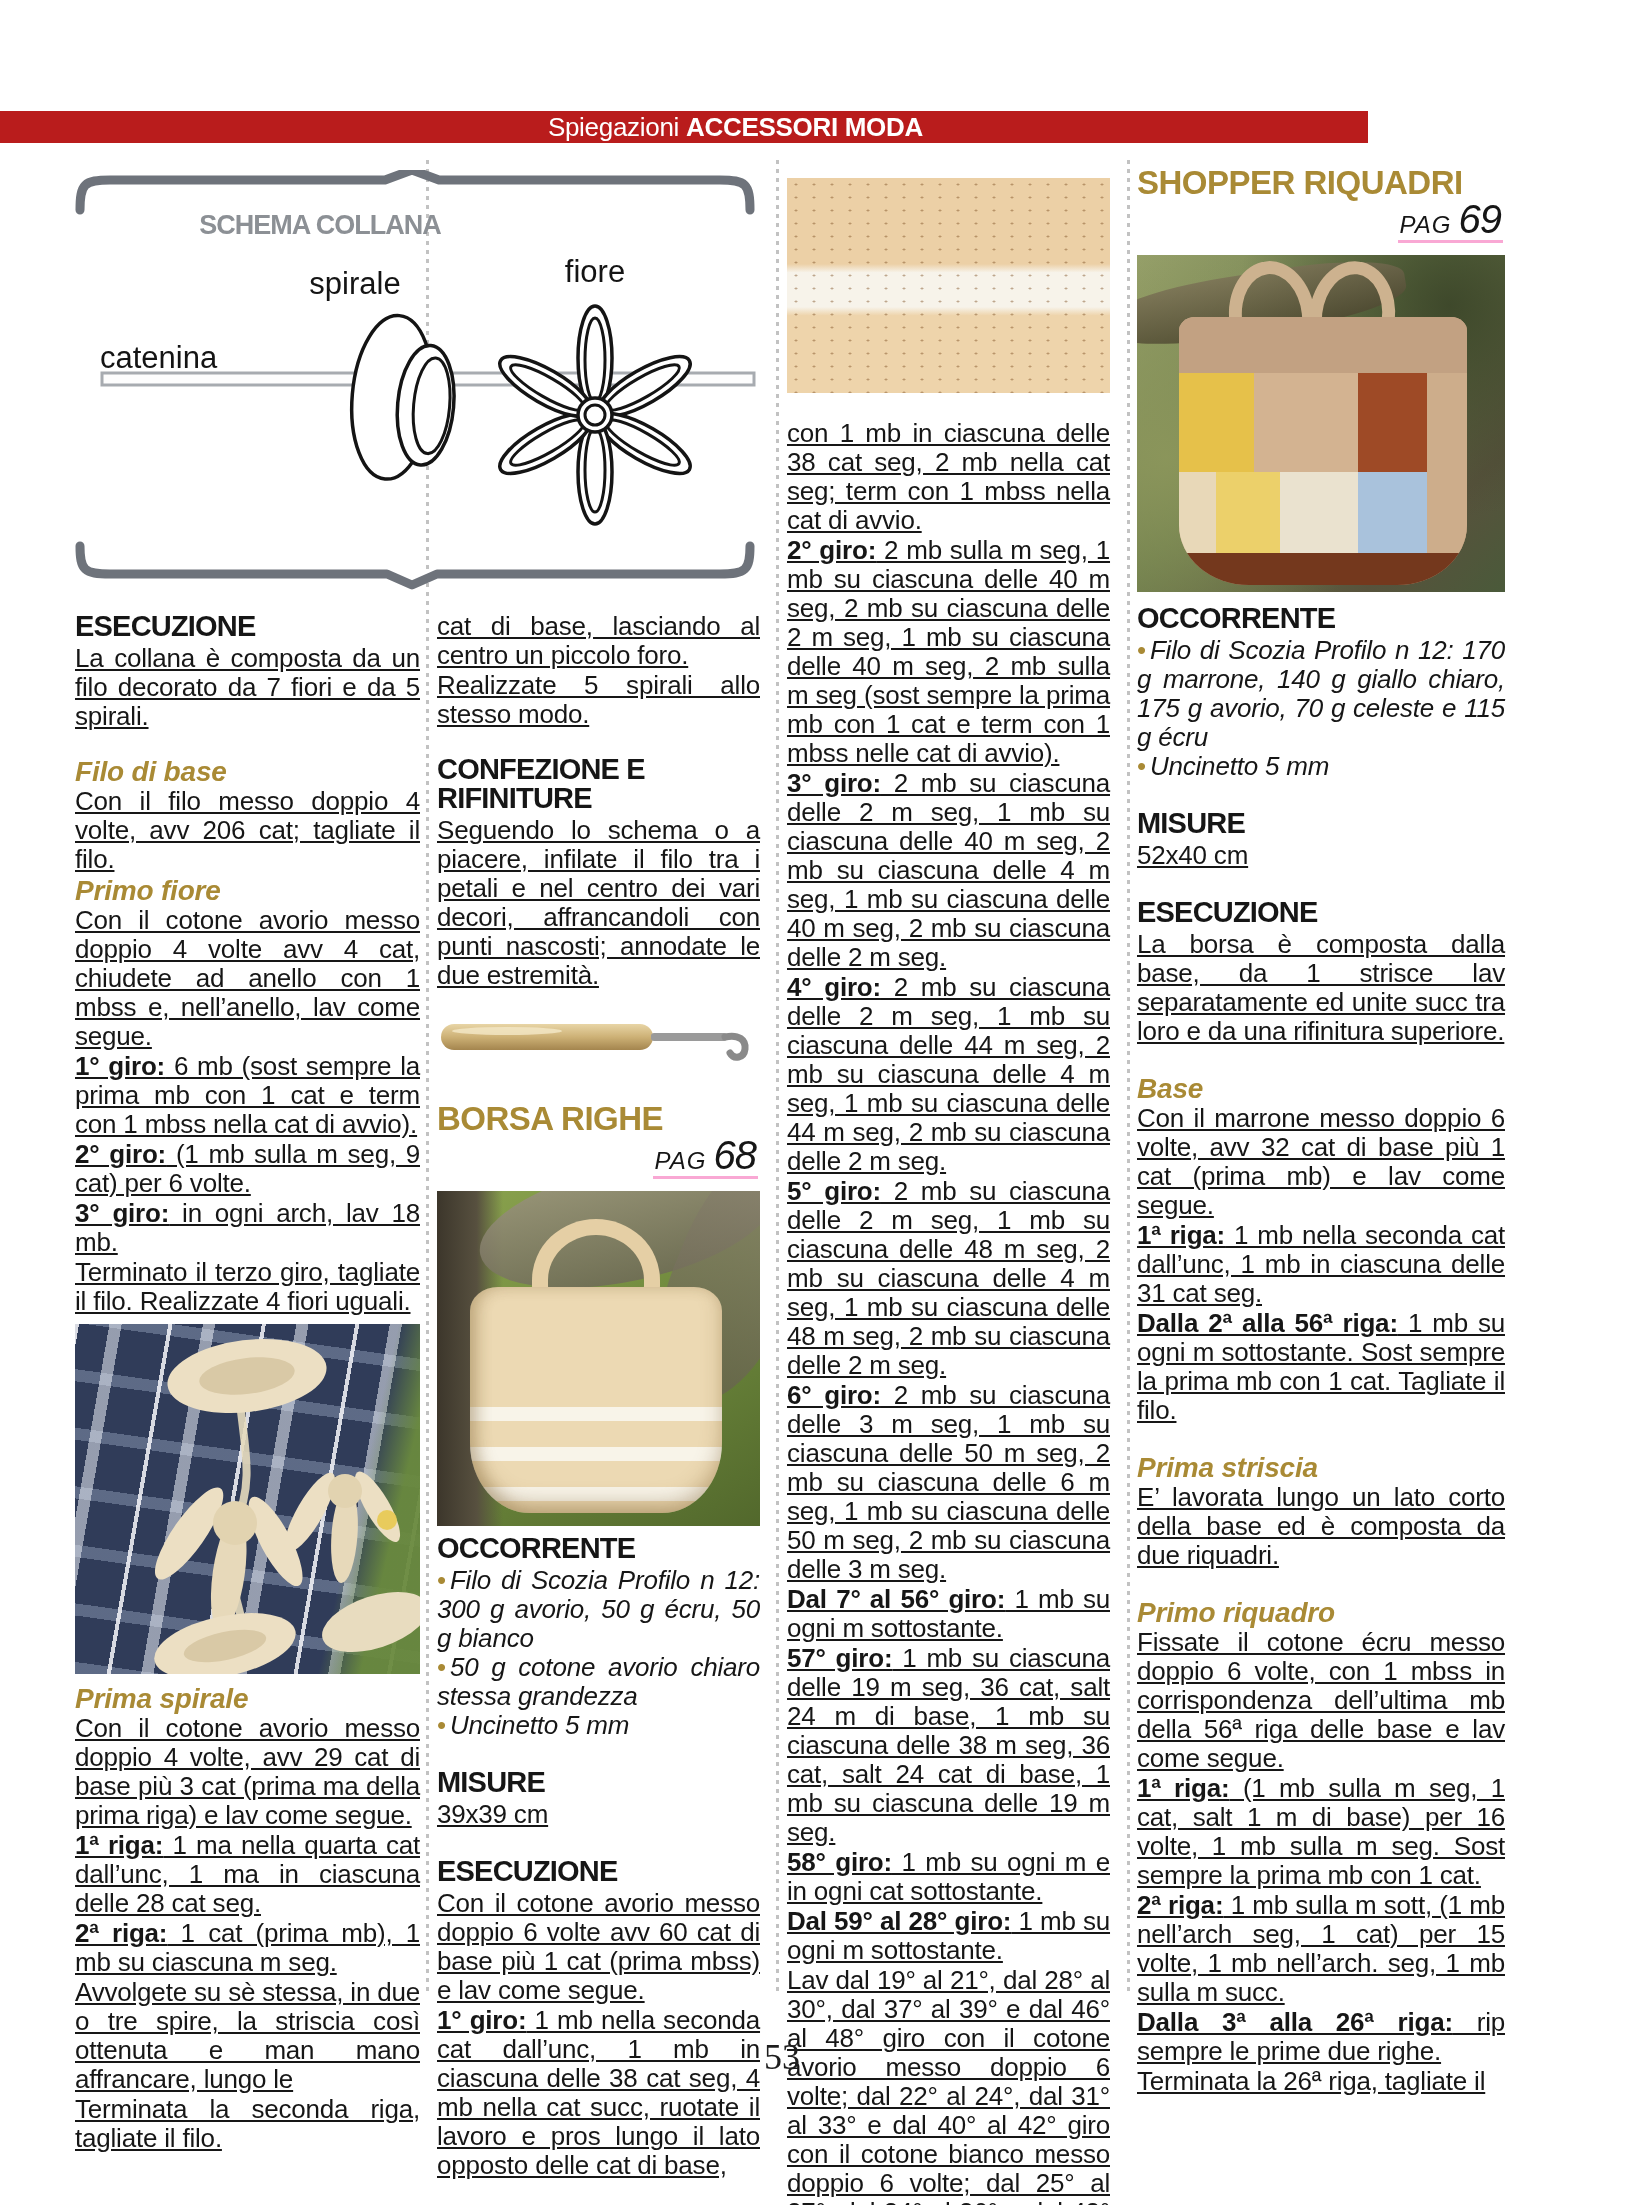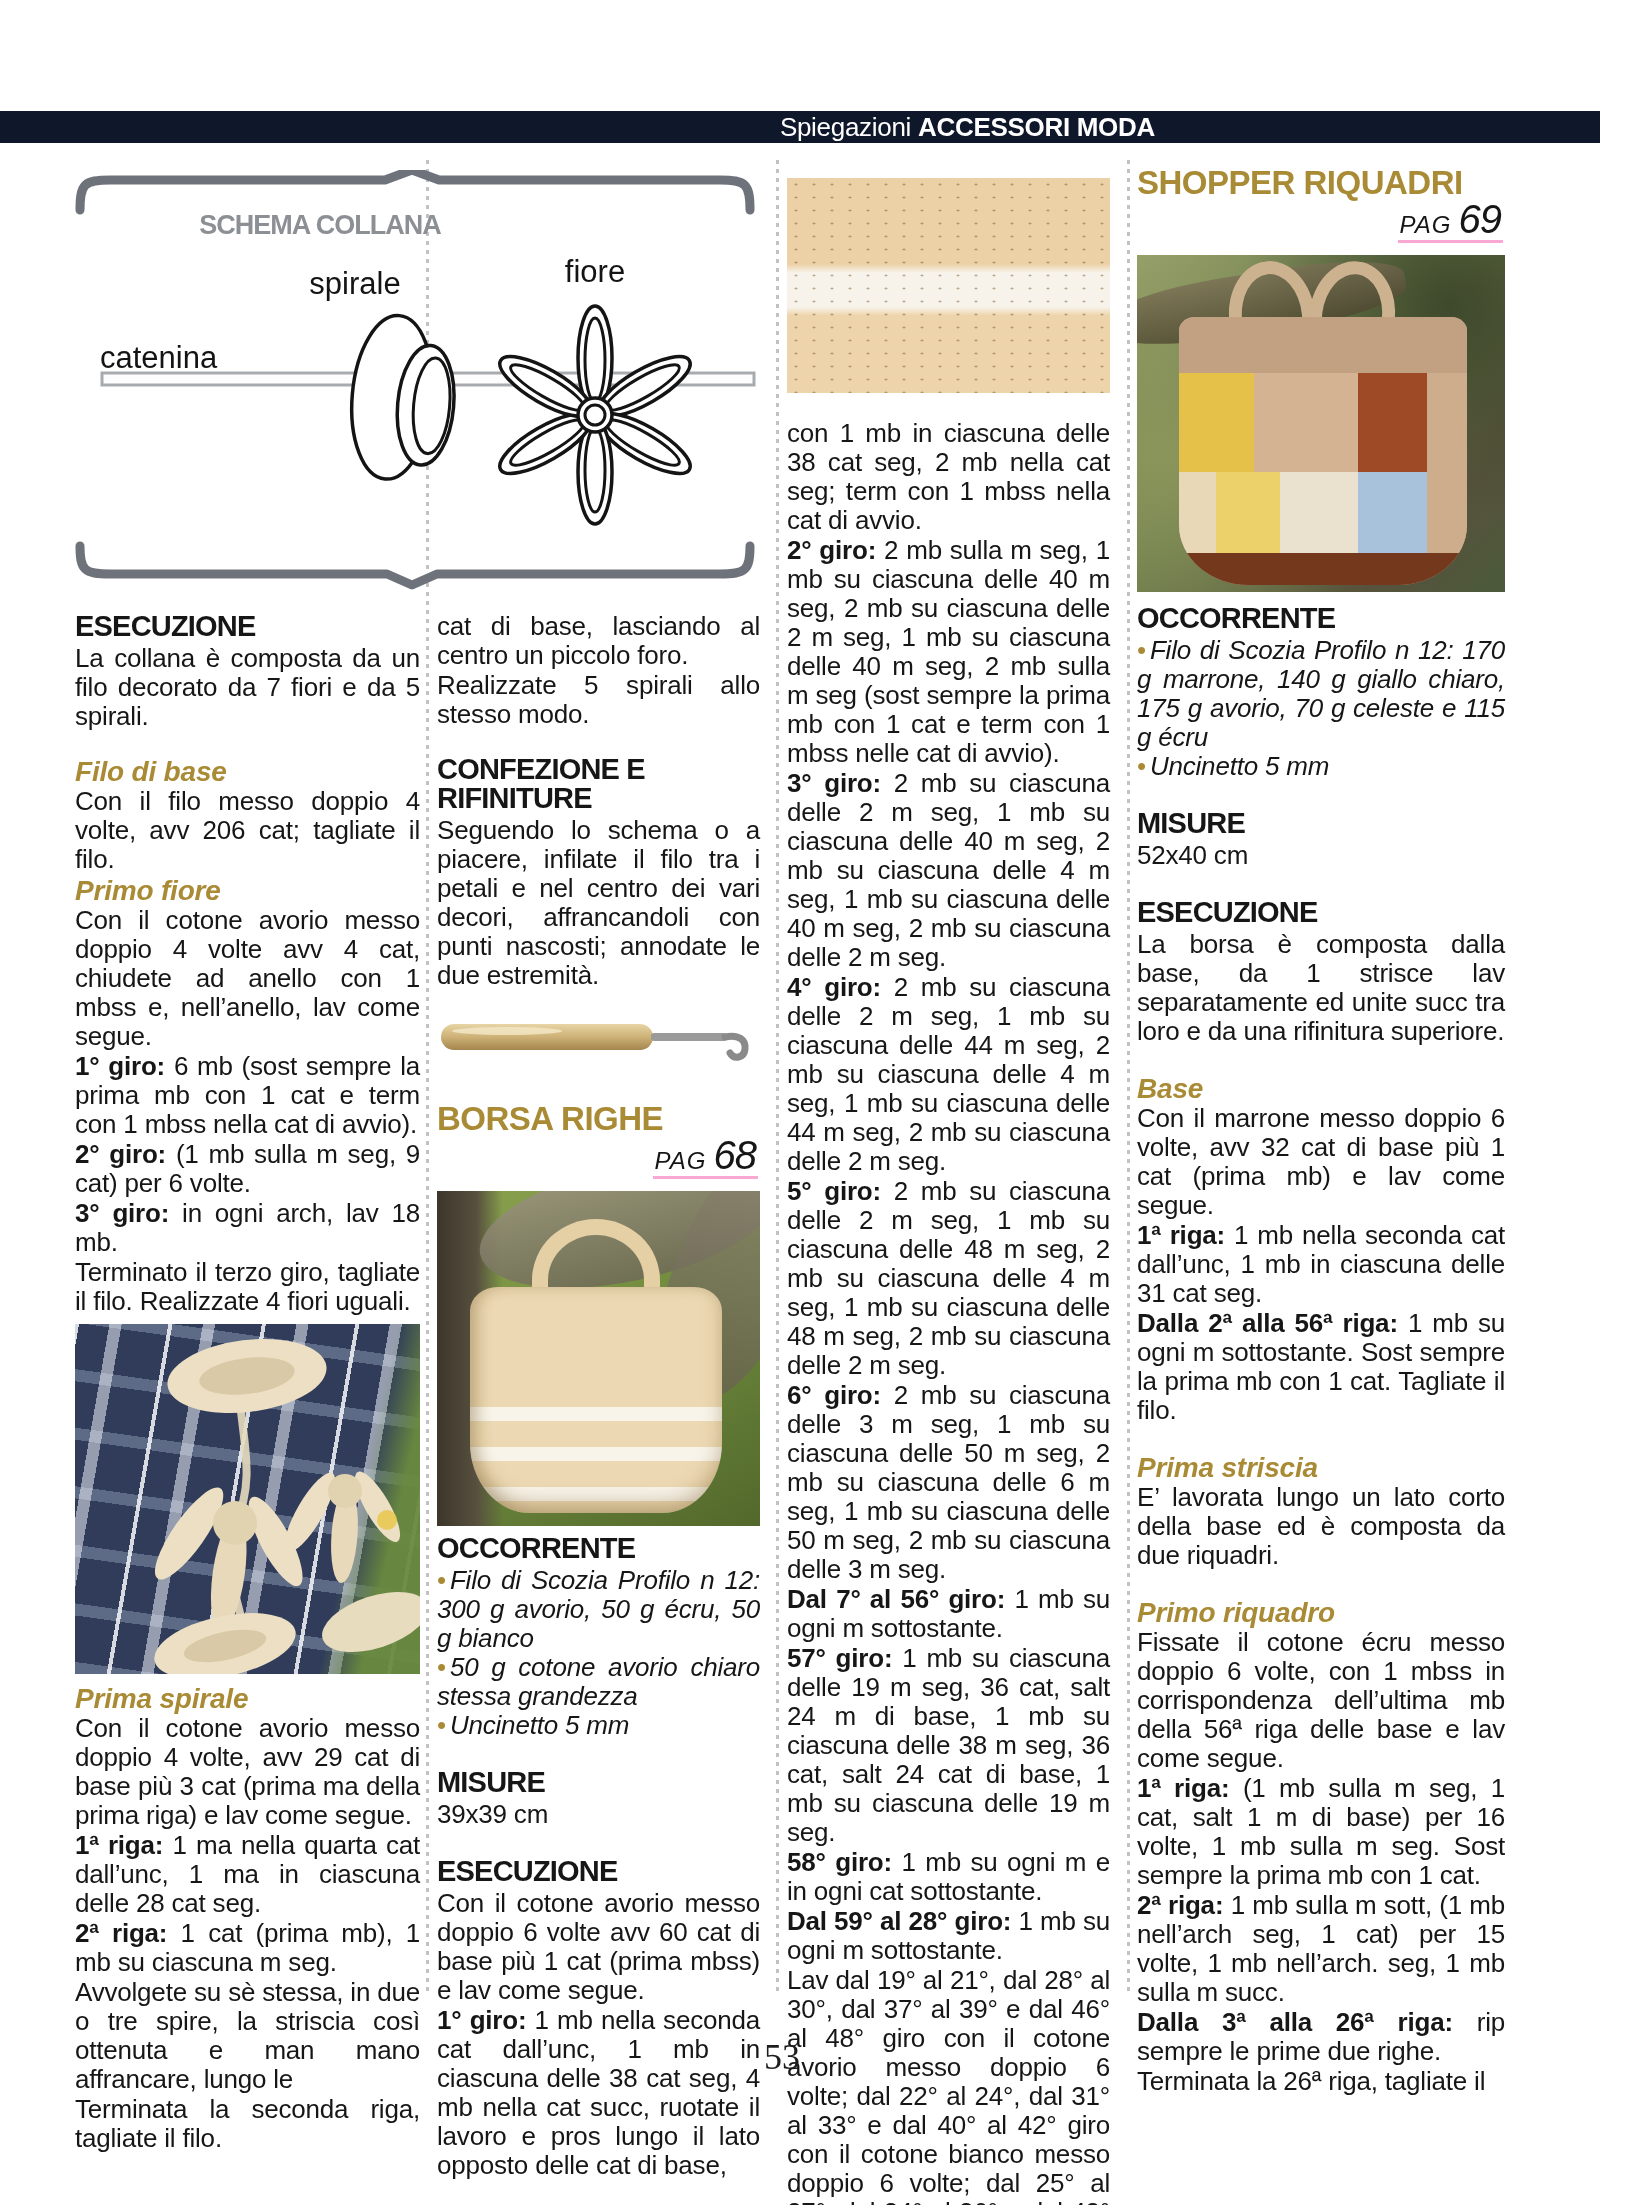--- a/index.html
+++ b/index.html
@@ -1,39 +1,39 @@
 <!DOCTYPE html>
 <html><head>
 <meta charset="utf-8">
 <style>
   html,body{margin:0;padding:0;background:#ffffff;}
   #page{position:relative;width:1625px;height:2205px;background:#ffffff;overflow:hidden;
         font-family:"Liberation Sans",sans-serif;color:#161616;}
 
   
-  #header-bar{position:absolute;left:0;top:111px;width:1600px;height:32px;background:#0f172a;
+  #header-bar{position:absolute;left:0;top:111px;width:1368px;height:32px;background:#b91c1c;
               display:flex;align-items:center;justify-content:flex-end;padding-right:445px;box-sizing:border-box;}
   #header-bar .hdr-reg{color:#ffffff;font-size:26px;font-weight:400;letter-spacing:-0.3px;white-space:pre;}
   #header-bar .hdr-bold{color:#ffffff;font-size:26px;font-weight:700;letter-spacing:-0.3px;}
 
   
   .vsep{position:absolute;top:160px;height:1835px;width:3px;
         background-image:repeating-linear-gradient(to bottom,#c2c2c2 0 4px,transparent 4px 9px);}
 
   
   .col{position:absolute;font-size:26px;line-height:29px;text-align:justify;letter-spacing:-0.2px;}
   #col1{left:75px;top:612px;width:345px;}
   #col2{left:437px;top:612px;width:323px;}
   #col3{left:787px;top:178px;width:323px;}
   #col4{left:1137px;top:168px;width:368px;}
 
   .h-black{font-weight:700;font-size:29px;letter-spacing:-0.8px;margin:0 0 3px 0;text-align:left;}
   .h-gold{font-weight:700;font-size:33px;letter-spacing:-0.5px;color:#a98a35;margin:0;text-align:left;}
   .sub-gold{font-weight:700;font-style:italic;font-size:28px;color:#a98a35;margin:2px 0 1px 0;text-align:left;}
-  .para{margin:0 0 1px 0;}
+  .para{margin:0 0 1px 0;text-decoration:underline;}
   .pre{font-weight:700;}
   .gap26{margin-top:26px;}
   .gap28{margin-top:28px;}
   .bullet{font-style:italic;margin:0;position:relative;padding-left:0;}
   .bullet::before{content:"\2022";color:#a98a35;font-style:normal;margin-right:4px;}
 
   .pagref{text-align:right;margin:8px 2px 12px 0;}
   .pagref .inner{display:inline-block;border-bottom:3px solid #f9a8d4;padding:0 2px 1px 2px;}
   .pag-label{font-style:italic;font-size:24px;letter-spacing:1px;}
   .pag-num{font-style:italic;font-size:40px;letter-spacing:-1px;}

